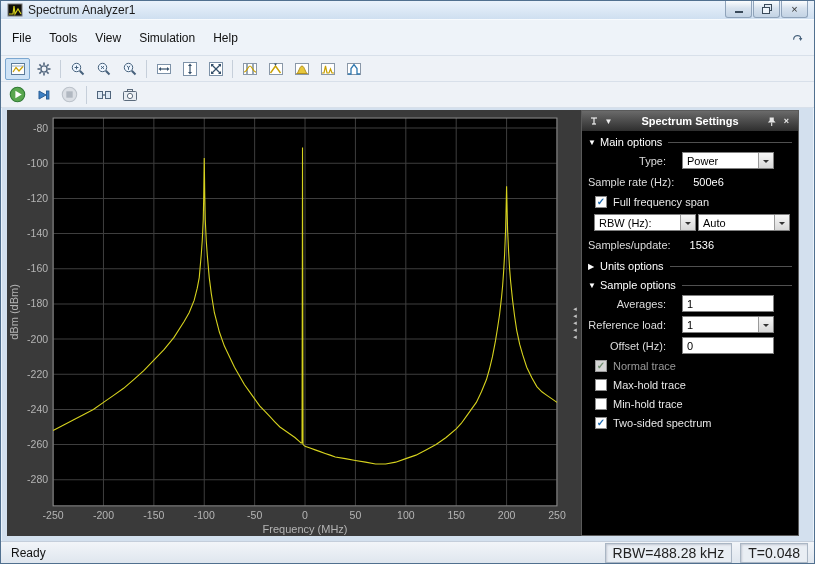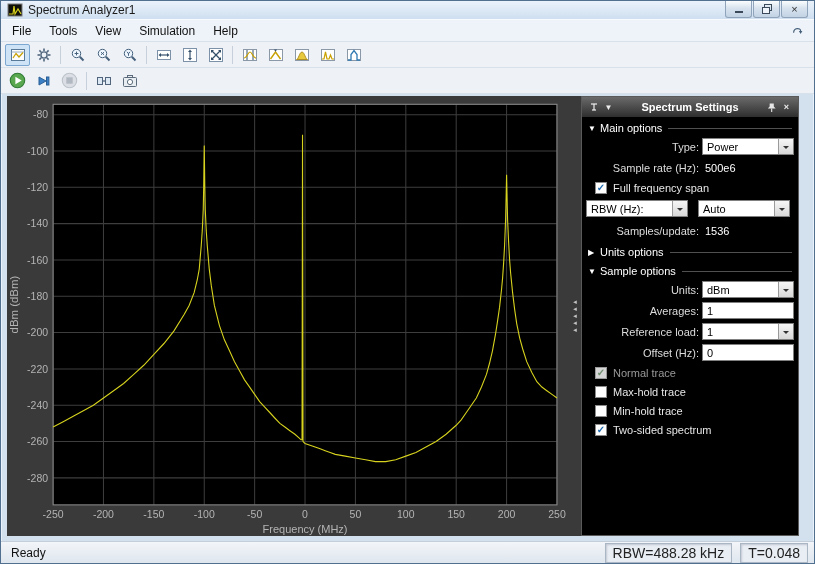--- a/index.html
+++ b/index.html
@@ -6,21 +6,21 @@
 html,body{background:#ffffff}
 body{font-family:"Liberation Sans",sans-serif}
 .window{width:815px;height:564px;display:flex;flex-direction:column;background:#d3e0ee;border:1px solid #51708f;box-shadow:inset 0 0 0 1px #e9f2fb}
 
 .titlebar{height:18px;display:flex;align-items:center;padding:0 6px;background:linear-gradient(#eaf2fb,#cfdff0)}
 .app-icon{width:16px;height:16px;margin-right:5px;flex:0 0 auto}
 .title{font-size:12px;color:#1c1c1c}
 .win-controls{margin-left:auto;display:flex;gap:1px;align-self:flex-start}
 .wbtn{width:27px;height:17px;border:1px solid #8fa3ba;border-top:none;background:linear-gradient(#fbfdfe,#d7e2ee 45%,#c3d3e4);display:flex;align-items:center;justify-content:center;font-size:11px;color:#333;border-radius:0 0 3px 3px;cursor:default}
 
-.menubar{height:23px;display:flex;align-items:center;background:#eef3f9;border-top:1px solid #f8fbfe;border-bottom:1px solid #d8e0ea;padding:0 2px;font-size:12px;color:#111}
+.menubar{height:37px;display:flex;align-items:center;background:#eef3f9;border-top:1px solid #f8fbfe;border-bottom:1px solid #d8e0ea;padding:0 2px;font-size:12px;color:#111}
 .menu-item{padding:3px 9px}
 .menubar-curl{margin-left:auto;margin-right:6px;width:16px;height:14px}
 
 .toolbar{height:26px;display:flex;align-items:center;background:#eef2f7;border-bottom:1px solid #d8e0ea;padding:0 4px;gap:1px}
 .tb-btn{width:25px;height:22px;display:flex;align-items:center;justify-content:center;border:1px solid transparent;border-radius:2px}
 .tb-btn.pressed{background:#cfe3f6;border-color:#7ba7d0}
 .tb-btn.disabled{opacity:.6}
 .tb-sep{width:1px;height:18px;background:#c6cfda;margin:0 3px}
 .tb-btn svg{display:block}
 
@@ -30,33 +30,33 @@
 .splitter{width:12px;background:#3a3a3a;display:flex;flex-direction:column;justify-content:center;align-items:center;gap:1px;color:#c4c4c4;font-size:6px;line-height:1}
 
 .settings{width:218px;background:#000;border:1px solid #5a5a5a;display:flex;flex-direction:column;color:#e6e6e6;font-size:11px;overflow:hidden}
 .sp-header{height:20px;flex:0 0 20px;background:linear-gradient(#6a6a6a,#2e2e2e);display:flex;align-items:center;padding:0 4px;color:#fff;font-weight:bold;font-size:11px}
 .sp-title{flex:1;text-align:center}
 .sp-hicon{width:15px;text-align:center;font-size:8px;color:#eee;display:flex;align-items:center;justify-content:center}
 .sp-hicon.txt{font-size:9px}
 .section-header{display:flex;align-items:center;padding:5px 6px 2px 6px;color:#fff}
 .sec-arrow{width:12px;font-size:8px}
 .sec-rule{flex:1;height:1px;background:#505050;margin-left:6px}
-.row{display:grid;grid-template-columns:1fr 92px;align-items:center;padding:1px 4px 1px 6px;column-gap:3px;min-height:21px}
+.row{display:grid;grid-template-columns:1fr 92px;align-items:center;padding:1px 24px 1px 6px;column-gap:16px;min-height:21px}
 .row .lbl{text-align:right;color:#dcdcdc;white-space:nowrap}
 .value{color:#fff;padding-left:3px}
 .dd{height:17px;background:#fff;border:1px solid #808080;display:flex;align-items:center;color:#000}
 .dd-text{flex:1;padding:0 4px;font-size:11px;white-space:nowrap;overflow:hidden}
 .dd-btn{width:15px;height:100%;background:linear-gradient(#f6f6f6,#d8d8d8);border-left:1px solid #9a9a9a;display:flex;align-items:center;justify-content:center}
 .dd-btn::after{content:"";border:3.5px solid transparent;border-top-color:#333;margin-top:4px}
 .input{height:17px;background:#fff;border:1px solid #808080;color:#000;padding:0 4px;display:flex;align-items:center;font-size:11px}
 .cb-row{display:flex;align-items:center;gap:6px;padding:2px 6px 2px 13px;min-height:19px}
 .cb{width:12px;height:12px;background:#fff;border:1px solid #8a8a8a;display:flex;align-items:center;justify-content:center;font-size:10px;color:#1d6ab0;font-weight:bold;line-height:1;flex:0 0 auto}
 .cb-row.disabled .cb{background:#d6d6d6;color:#6f8f6f;border-color:#9a9a9a}
 .cb-row.disabled .cb-lbl{color:#999}
-.rbw-row{display:flex;align-items:center;padding:3px 8px 3px 4px;min-height:23px}
+.rbw-row{display:flex;align-items:center;padding:3px 8px 3px 12px;min-height:23px}
 .dd-rbw{width:102px}
 .dd-auto{width:92px;margin-left:auto}
 
 .statusbar{height:22px;flex:0 0 22px;display:flex;align-items:center;background:linear-gradient(#f2f5f9,#dfe6ee);border-top:1px solid #c4cedb;padding:0 6px;font-size:12px;color:#111}
 .status-left{flex:1;padding-left:4px}
 .status-box{border:1px solid #aab6c4;background:#e9eef4;box-shadow:inset 1px 1px 2px rgba(120,130,145,.35);padding:1px 7px;font-size:14px;margin-left:8px;white-space:nowrap;color:#222}
 </style>
 </head>
 <body>
 
@@ -376,27 +376,20 @@
         <span>Units options</span>
         <span class="sec-rule"></span>
       </div>
 
       <div class="section-header">
         <span class="sec-arrow">▼</span>
         <span>Sample options</span>
         <span class="sec-rule"></span>
       </div>
       <div class="row">
-        <span class="lbl">Units:</span>
-        <span class="dd">
-            <span class="dd-text">dBm</span>
-            <span class="dd-btn"></span>
-          </span>
-      </div>
-      <div class="row">
         <span class="lbl">Averages:</span>
         <span class="input">1</span>
       </div>
       <div class="row">
         <span class="lbl">Reference load:</span>
         <span class="dd">
             <span class="dd-text">1</span>
             <span class="dd-btn"></span>
           </span>
       </div>

